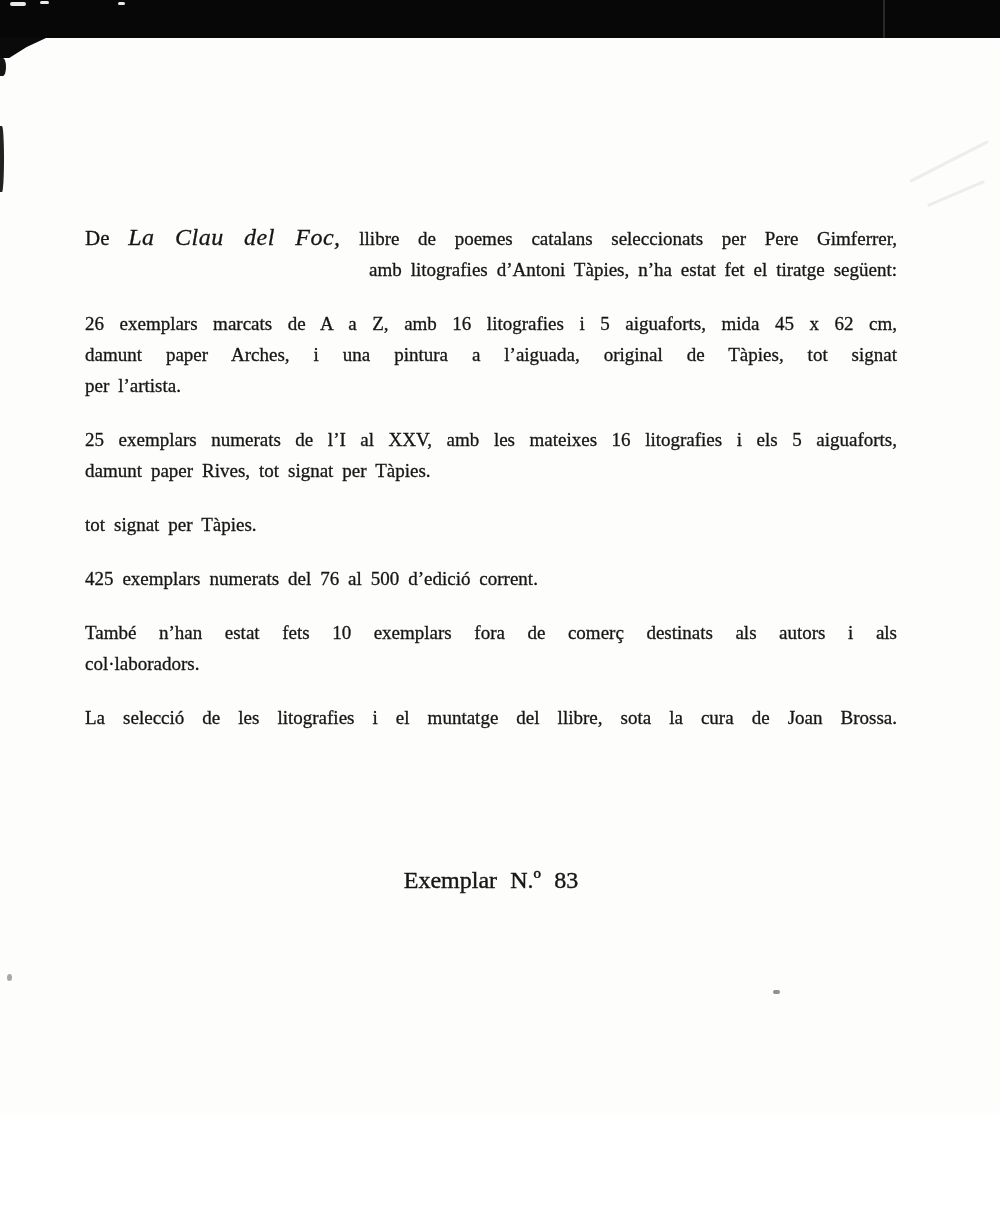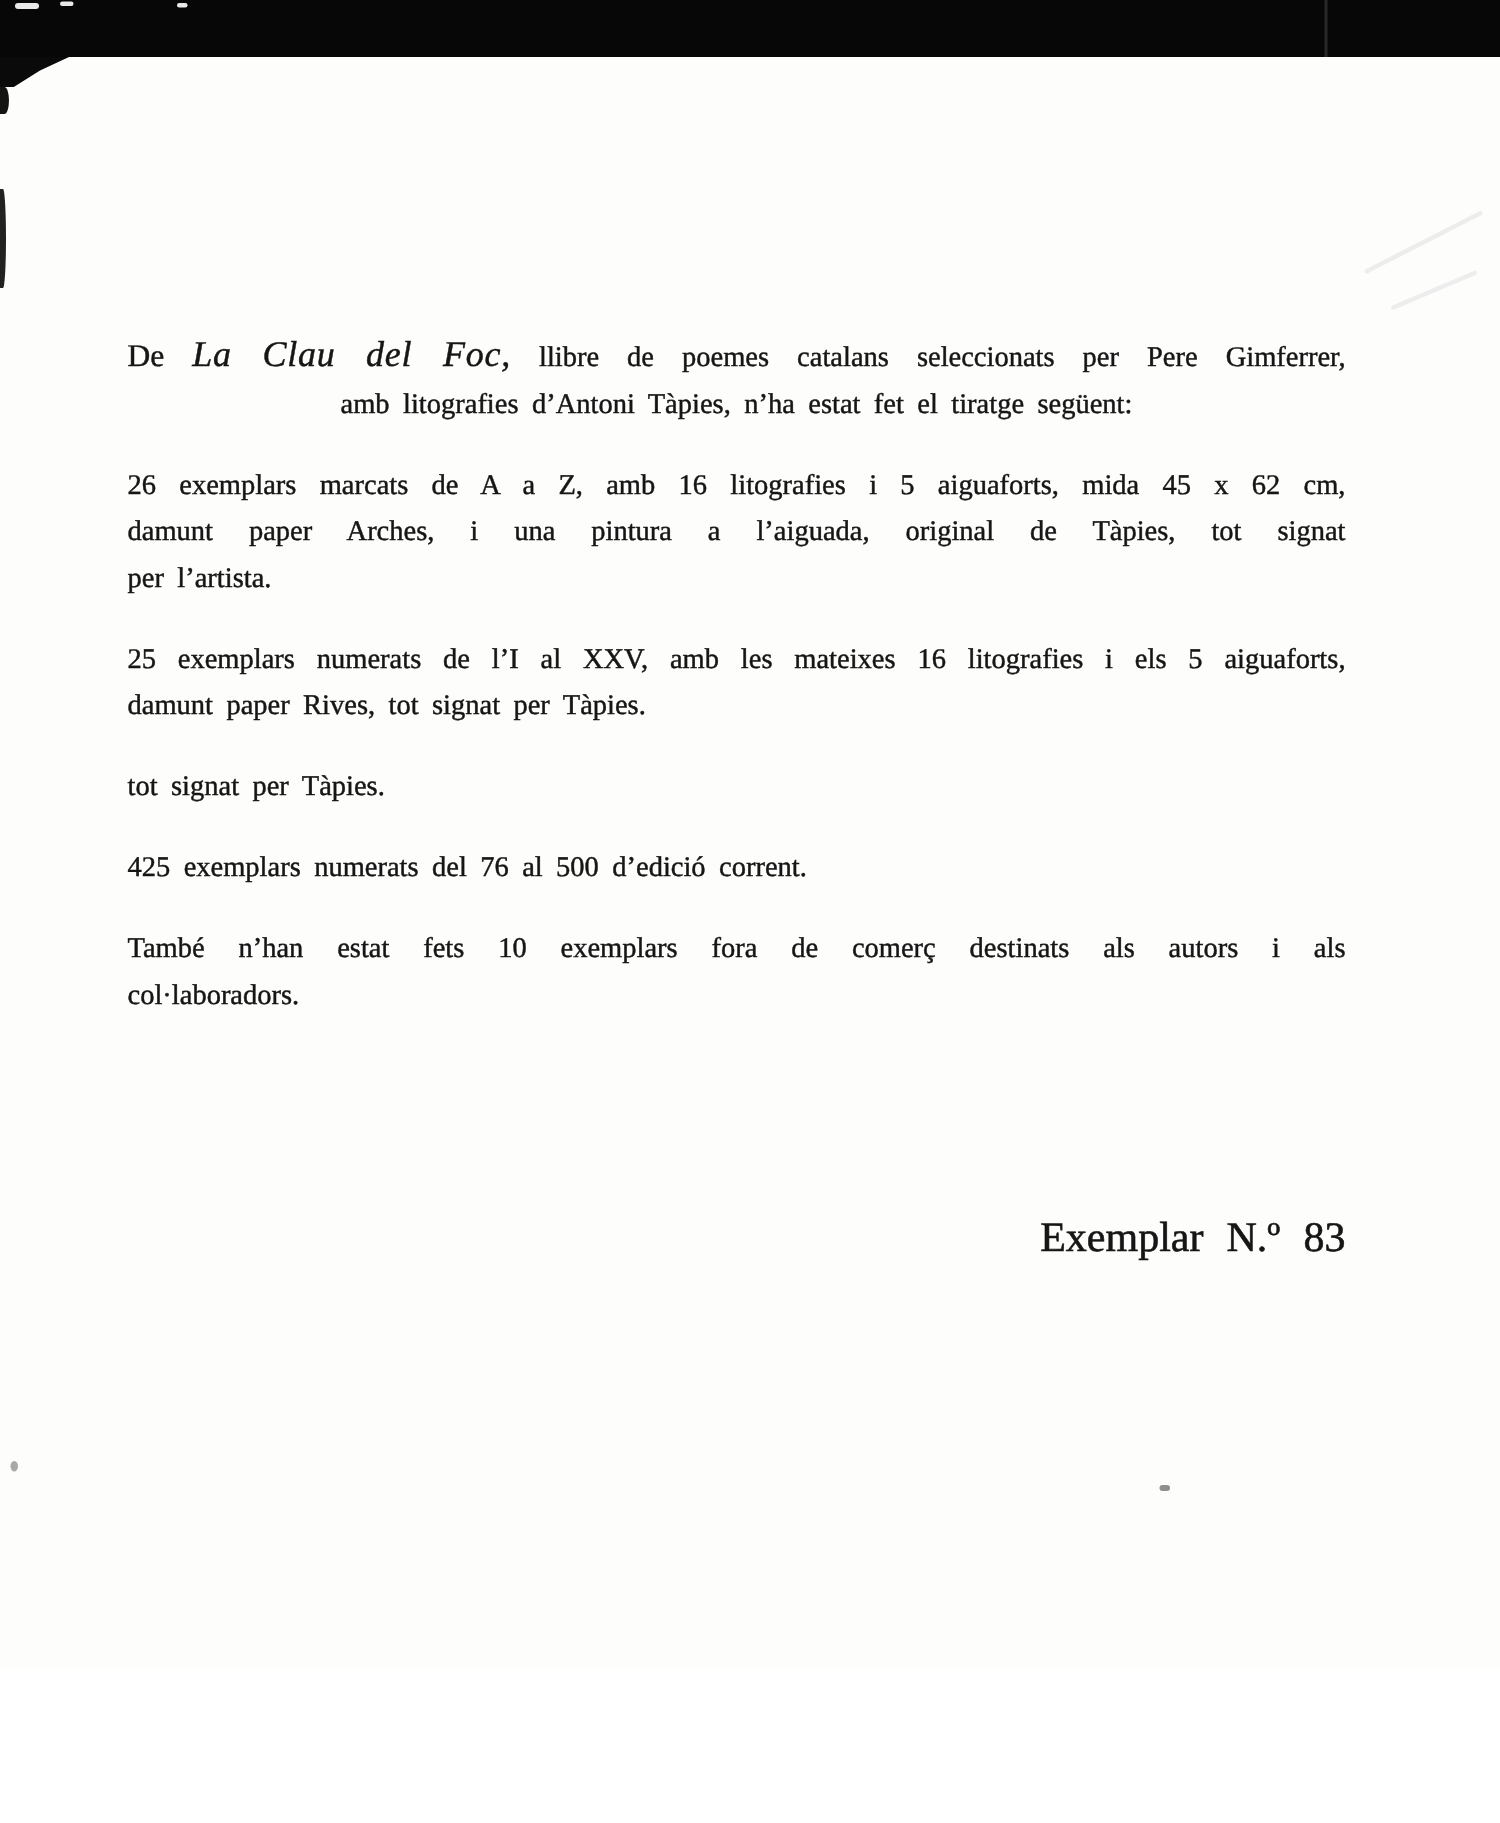--- a/index.html
+++ b/index.html
@@ -57,29 +57,29 @@
   
   .text-col {
     position: absolute; left: 85px; top: 222px; width: 812px;
     font-size: 19px; line-height: 31px;
     -webkit-text-stroke: 0.3px currentColor;
   }
   .para { margin: 0 0 23px 0; }
   .line { display: block; }
   .justify { text-align: justify; text-align-last: justify; }
   .center  { text-align: left; word-spacing: 0.22em; }
-  .leftal  { text-align: center;   word-spacing: 0.22em; }
+  .leftal  { text-align: right;   word-spacing: 0.22em; }
 
   .lead { font-size: 21px; }
   .book-title { font-style: italic; font-size: 24px; letter-spacing: 0.5px; }
 
   .exemplar {
     margin-top: 127px;
-    text-align: right;
-    font-size: 28px; line-height: 40px;
+    text-align: center;
+    font-size: 24px; line-height: 40px;
     word-spacing: 0.3em;
     -webkit-text-stroke: 0.4px currentColor;
   }
 </style>
 </head>
 <body>
 
 <div class="page">
 
   <div class="top-bar">
@@ -120,20 +120,23 @@
 
     <div class="para">
       <div class="line center">425 exemplars numerats del 76 al 500 d’edició corrent.</div>
     </div>
 
     <div class="para">
       <div class="line justify">També n’han estat fets 10 exemplars fora de comerç destinats als autors i als</div>
       <div class="line center">col·laboradors.</div>
     </div>
 
+    <div class="para">
+      <div class="line justify">La selecció de les litografies i el muntatge del llibre, sota la cura de Joan Brossa.</div>
+    </div>
 
     <div class="exemplar">Exemplar N.º 83</div>
 
   </div>
 
   <div class="bottom-bar"></div>
   <div class="watermark">modernnow-atl</div>
 
 </div>
 

